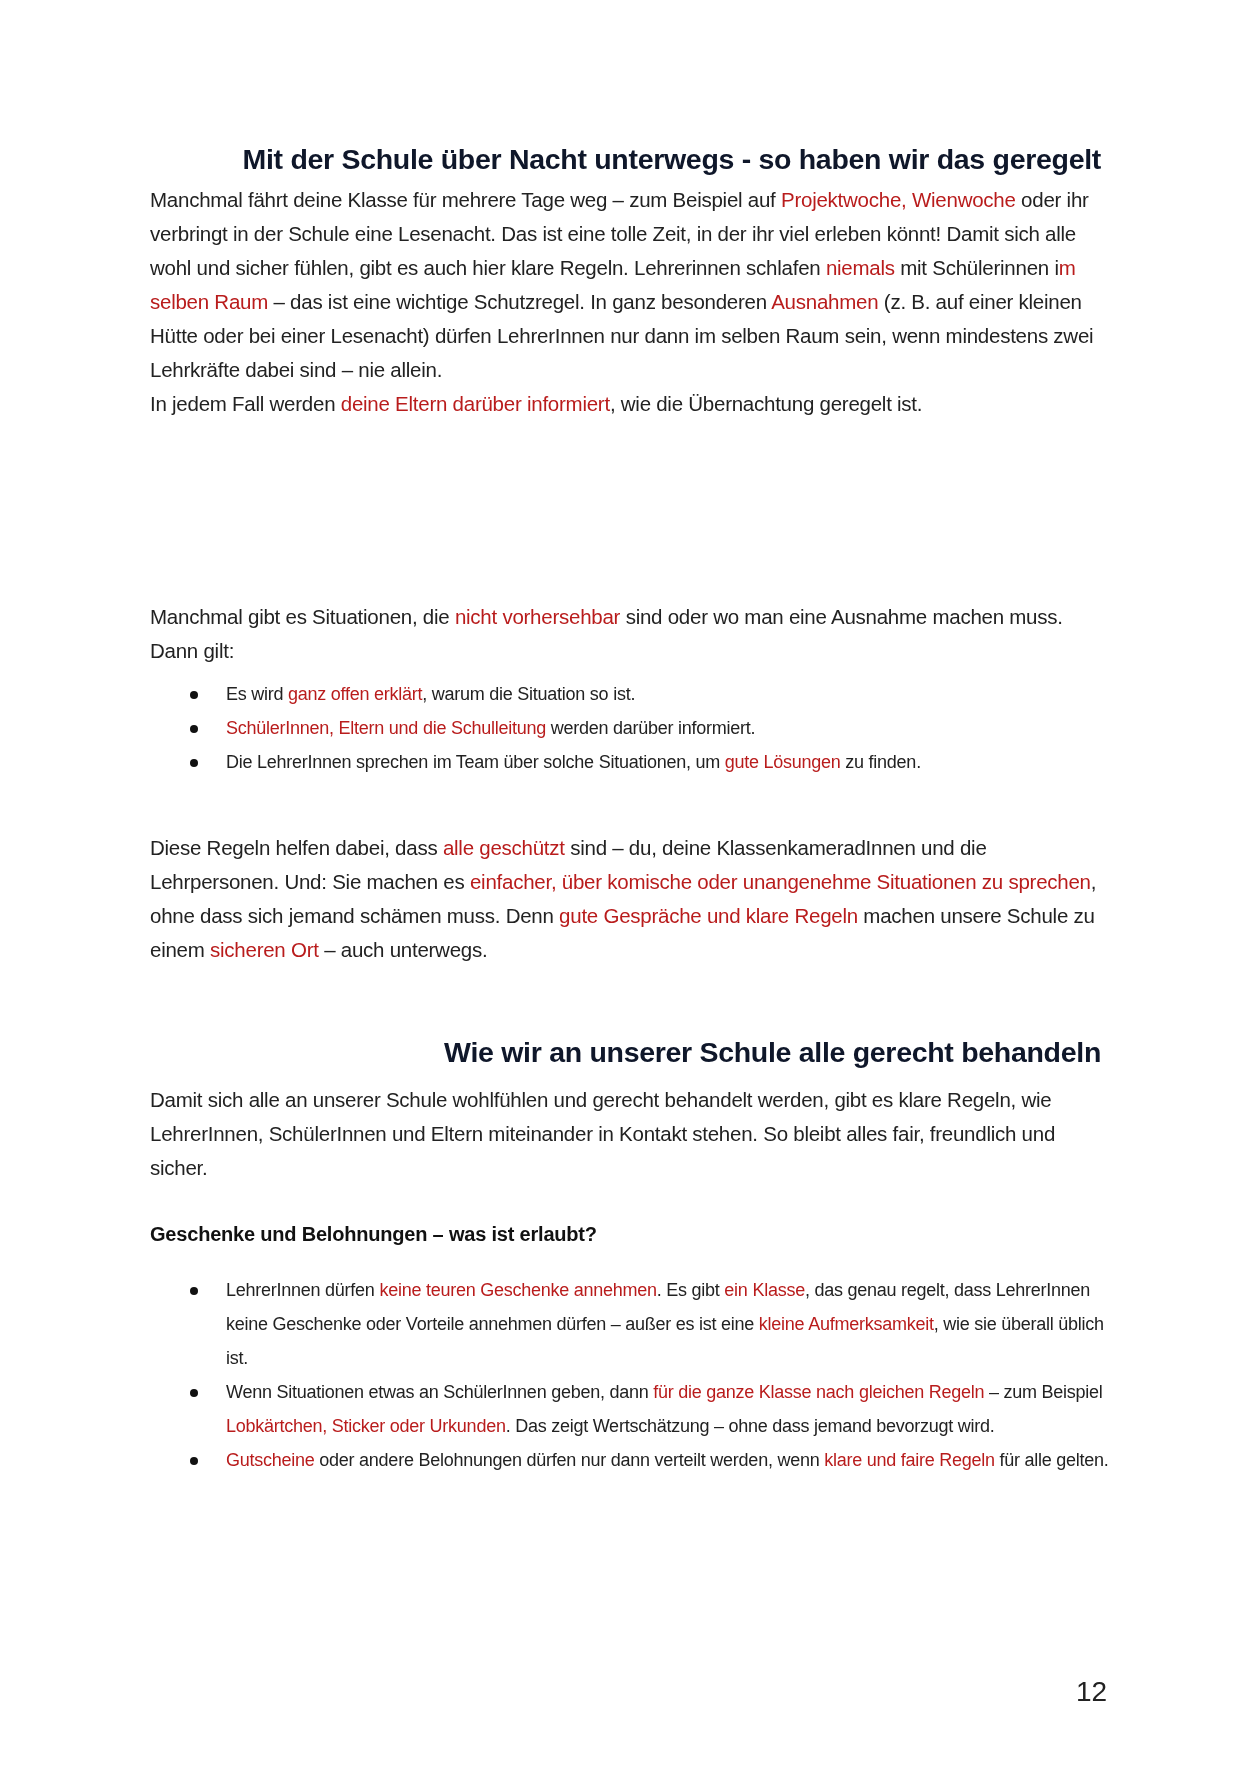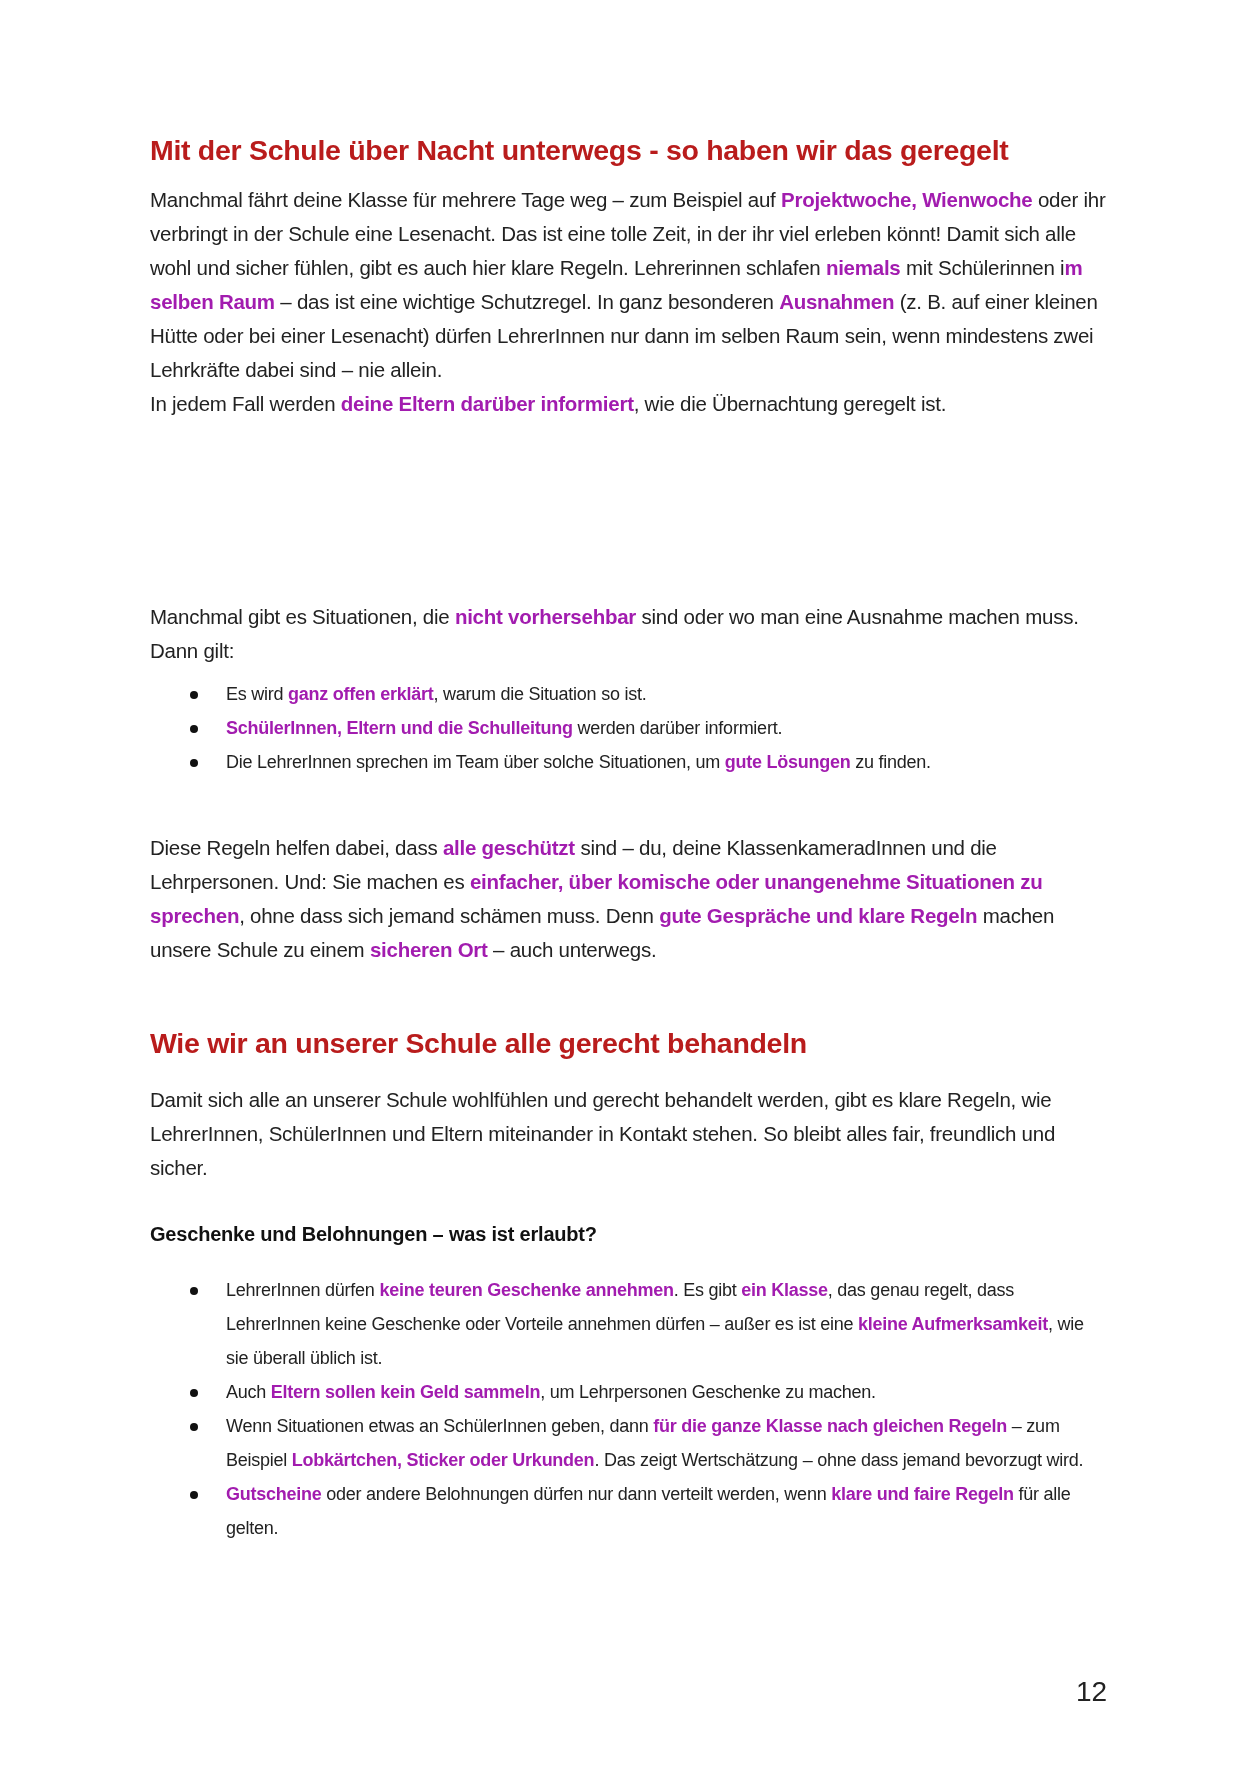--- a/index.html
+++ b/index.html
@@ -4,32 +4,32 @@
   <style>
     html, body { margin: 0; padding: 0; background: #ffffff; }
     body { width: 1250px; height: 1766px; position: relative; overflow: hidden; }
     .page {
       position: absolute; left: 0; top: 0; width: 1250px; height: 1766px;
       background: #ffffff; color: #1d1d1d;
       font-family: "Liberation Sans", "DejaVu Sans", sans-serif;
     }
     .content { position: absolute; left: 150px; width: 960px; }
     h2 {
-      margin: 0; font-size: 28.5px; font-weight: bold; color: #b91c1c;
-      letter-spacing: -0.3px; line-height: 40px;
+      margin: 9px; font-size: 28.5px; font-weight: bold; color: #0f172a;
+      letter-spacing: -0.3px; line-height: 40px; text-align: right;
     }
     h3 {
       margin: 0; font-size: 20px; font-weight: bold; color: #111111;
       letter-spacing: -0.2px; line-height: 36px;
     }
     p {
       margin: 0; font-size: 20.5px; line-height: 34px; color: #222222;
       letter-spacing: -0.25px;
     }
-    p b, li b { font-weight: bold; color: #a21caf; }
+    p b, li b { font-weight: normal; color: #b91c1c; }
     ul { margin: 0; padding: 0; list-style: none; }
     li {
       position: relative; padding-left: 76px; font-size: 18px; line-height: 34px;
       color: #222222; letter-spacing: -0.25px;
     }
     li .bullet {
       position: absolute; left: 40px; top: 14px; width: 8px; height: 8px;
       background: #111111; border-radius: 50%;
     }
     .page-number {
@@ -69,20 +69,19 @@
   </div>
   <div class="content" style="top:1083px;">
     <p><span>Damit sich alle an unserer Schule wohlfühlen und gerecht behandelt werden, gibt es klare Regeln, wie LehrerInnen, SchülerInnen und Eltern miteinander in Kontakt stehen. So bleibt alles fair, freundlich und sicher.</span></p>
   </div>
   <div class="content" style="top:1216px;">
     <h3>Geschenke und Belohnungen – was ist erlaubt?</h3>
   </div>
   <div class="content" style="top:1273px;">
     <ul>
         <li><span class="bullet"></span><span>LehrerInnen dürfen </span><b>keine teuren Geschenke annehmen</b><span>. Es gibt </span><b>ein Klasse</b><span>, das genau regelt, dass LehrerInnen keine Geschenke oder Vorteile annehmen dürfen – außer es ist eine </span><b>kleine Aufmerksamkeit</b><span>, wie sie überall üblich ist.</span></li>
-        <li><span class="bullet"></span><span>Auch </span><b>Eltern sollen kein Geld sammeln</b><span>, um Lehrpersonen Geschenke zu machen.</span></li>
         <li><span class="bullet"></span><span>Wenn Situationen etwas an SchülerInnen geben, dann </span><b>für die ganze Klasse nach gleichen Regeln</b><span> – zum Beispiel </span><b>Lobkärtchen, Sticker oder Urkunden</b><span>. Das zeigt Wertschätzung – ohne dass jemand bevorzugt wird.</span></li>
         <li><span class="bullet"></span><b>Gutscheine</b><span> oder andere Belohnungen dürfen nur dann verteilt werden, wenn </span><b>klare und faire Regeln</b><span> für alle gelten.</span></li>
       </ul>
   </div>
 
   <div class="page-number">12</div>
 </div>
 
 </body></html>

